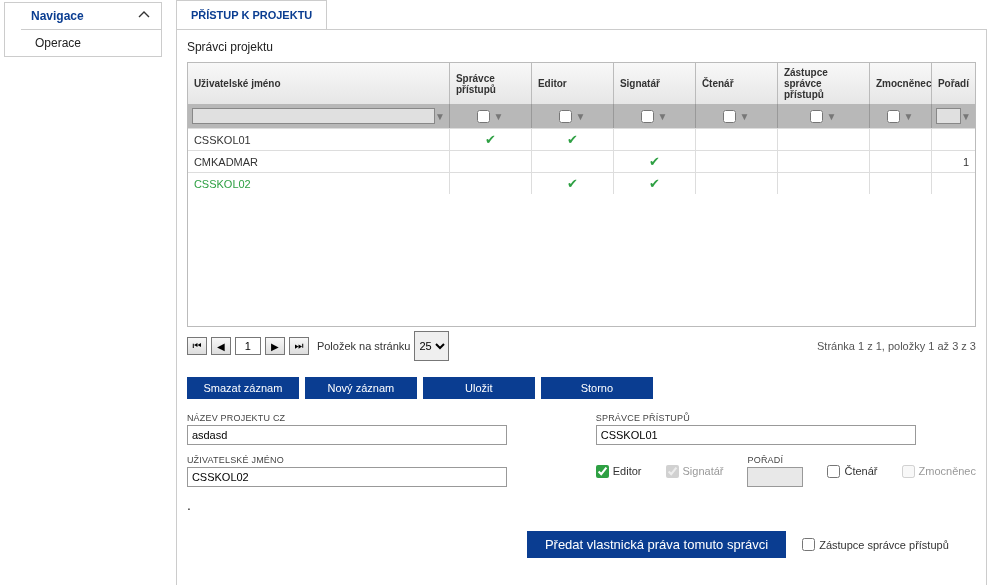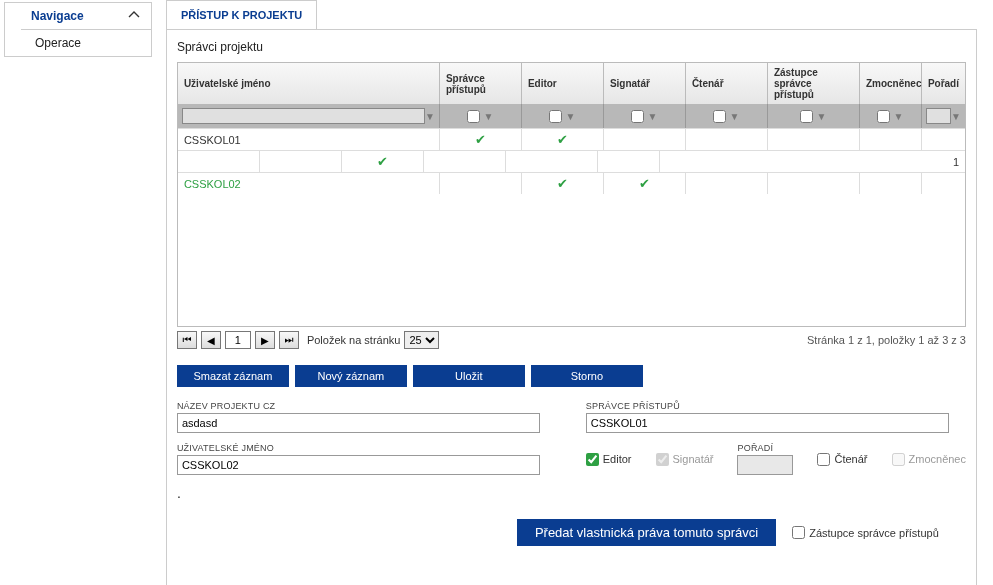--- a/index.html
+++ b/index.html
@@ -3,21 +3,21 @@
 <meta charset="utf-8">
 <style>
 * { box-sizing: border-box; margin: 0; padding: 0; font-family: Arial, sans-serif; }
 body { background: #fff; font-size: 11px; color: #333; }
 .page { width: 993px; height: 585px; display: flex; }
 .sidebar { width: 188px; padding: 2px 4px 0 4px; }
 .nav-section { border: 1px solid #ccc; margin-bottom: 0; padding-left: 16px; }
 .nav-header { background: #fff; padding: 6px 10px; font-size: 12px; font-weight: bold; color: #0a3d91; display: flex; justify-content: space-between; align-items: center; cursor: pointer; }
 .nav-item { background: #fff; padding: 6px 14px; font-size: 12px; color: #222; border-top: 1px solid #ccc; cursor: pointer; }
 .chev { display: inline-block; }
-.main { flex: 1; padding: 0 16px 0 10px; }
+.main { flex: 1; padding: 0 6px 0 10px; }
 .tab { display: inline-block; padding: 8px 14px; border: 1px solid #ccc; border-bottom: none; background: #fff; color: #0a3d91; font-weight: bold; font-size: 11px; }
 .panel { border: 1px solid #ccc; padding: 10px 10px 14px 10px; height: 565px; position: relative; }
 .section-title { font-weight: normal; font-size: 12px; margin-bottom: 8px; color: #222; }
 .grid { border: 1px solid #bbb; }
 .grid-head { display: flex; background: linear-gradient(#f8f8f8, #e6e6e6); }
 .gh { border-right: 1px solid #bbb; padding: 4px 6px; font-weight: bold; font-size: 10px; display: flex; align-items: center; min-height: 28px; }
 .gh:last-child { border-right: none; }
 .grid-filter { display: flex; background: #b8b8b8; }
 .gf { border-right: 1px solid #999; display: flex; align-items: center; justify-content: center; padding: 3px 4px; height: 24px; }
 .gf:last-child { border-right: none; }
@@ -29,28 +29,28 @@
 .gc { border-right: 1px solid #ddd; padding: 3px 6px; height: 21px; display: flex; align-items: center; font-size: 11px; }
 .gc:last-child { border-right: none; }
 .gc.ctr { justify-content: center; }
 .gc.rt { justify-content: flex-end; }
 .chk-green { color: #2ea043; font-size: 13px; }
 .row-highlight .gc:first-child { color: #2ea043; }
 .pager { display: flex; align-items: center; gap: 4px; margin-top: 4px; font-size: 11px; }
 .pager button { width: 20px; height: 18px; border: 1px solid #777; background: linear-gradient(#f8f8f8,#ddd); cursor: pointer; font-size: 10px; display: flex; align-items: center; justify-content: center; padding: 0; }
 .pager input { width: 26px; height: 18px; border: 1px solid #777; text-align: center; font-size: 11px; }
 .pager-label { margin-left: 4px; }
-.pager select { height: 18px; border: 1px solid #777; font-size: 11px; }
+.pager select { height: 30px; border: 1px solid #777; font-size: 11px; }
 .pager-info { margin-left: auto; color: #555; }
 .btnrow { display: flex; gap: 6px; margin-top: 16px; }
 .btn { background: #0a3d91; color: #fff; border: none; width: 112px; height: 22px; font-size: 11px; cursor: pointer; }
 .formarea { margin-top: 14px; display: flex; gap: 40px; }
 .fcol { flex: 1; }
 .flabel { font-size: 9px; text-transform: uppercase; letter-spacing: 0.2px; color: #444; margin-bottom: 2px; }
-.finput { width: 363px; height: 20px; border: 1px solid #999; padding: 2px 4px; font-size: 11px; background: #fff; }
+.finput { width: 320px; height: 20px; border: 1px solid #999; padding: 2px 4px; font-size: 11px; background: #fff; }
 .finput.ro { background: #fff; }
 .fgroup { margin-bottom: 10px; }
 .checks { display: flex; align-items: center; gap: 24px; margin-top: 0; }
 .checks label { display: flex; align-items: center; gap: 4px; font-size: 11px; }
 .checks .dis { color: #999; }
 .poradi-wrap { display: flex; flex-direction: column; }
 .poradi-input { width: 56px; height: 20px; border: 1px solid #999; background: #e8e8e8; }
 .bottomrow { display: flex; align-items: center; gap: 16px; margin-top: 18px; padding-left: 340px;}
 .wide-btn { background: #0a3d91; color: #fff; border: none; padding: 6px 18px; font-size: 13px; cursor: pointer; }
 
@@ -142,20 +142,21 @@
               <div class="gc c2 ctr">
                 <span class="chk-green">✔</span>
               </div>
               <div class="gc c3 ctr"></div>
               <div class="gc c4 ctr"></div>
               <div class="gc c5 ctr"></div>
               <div class="gc c6 ctr"></div>
               <div class="gc c7 rt"></div>
             </div>
             <div class="grow">
+              <div class="gc c0">CMKADMAR</div>
               <div class="gc c1 ctr"></div>
               <div class="gc c2 ctr"></div>
               <div class="gc c3 ctr">
                 <span class="chk-green">✔</span>
               </div>
               <div class="gc c4 ctr"></div>
               <div class="gc c5 ctr"></div>
               <div class="gc c6 ctr"></div>
               <div class="gc c7 rt">1</div>
             </div>

